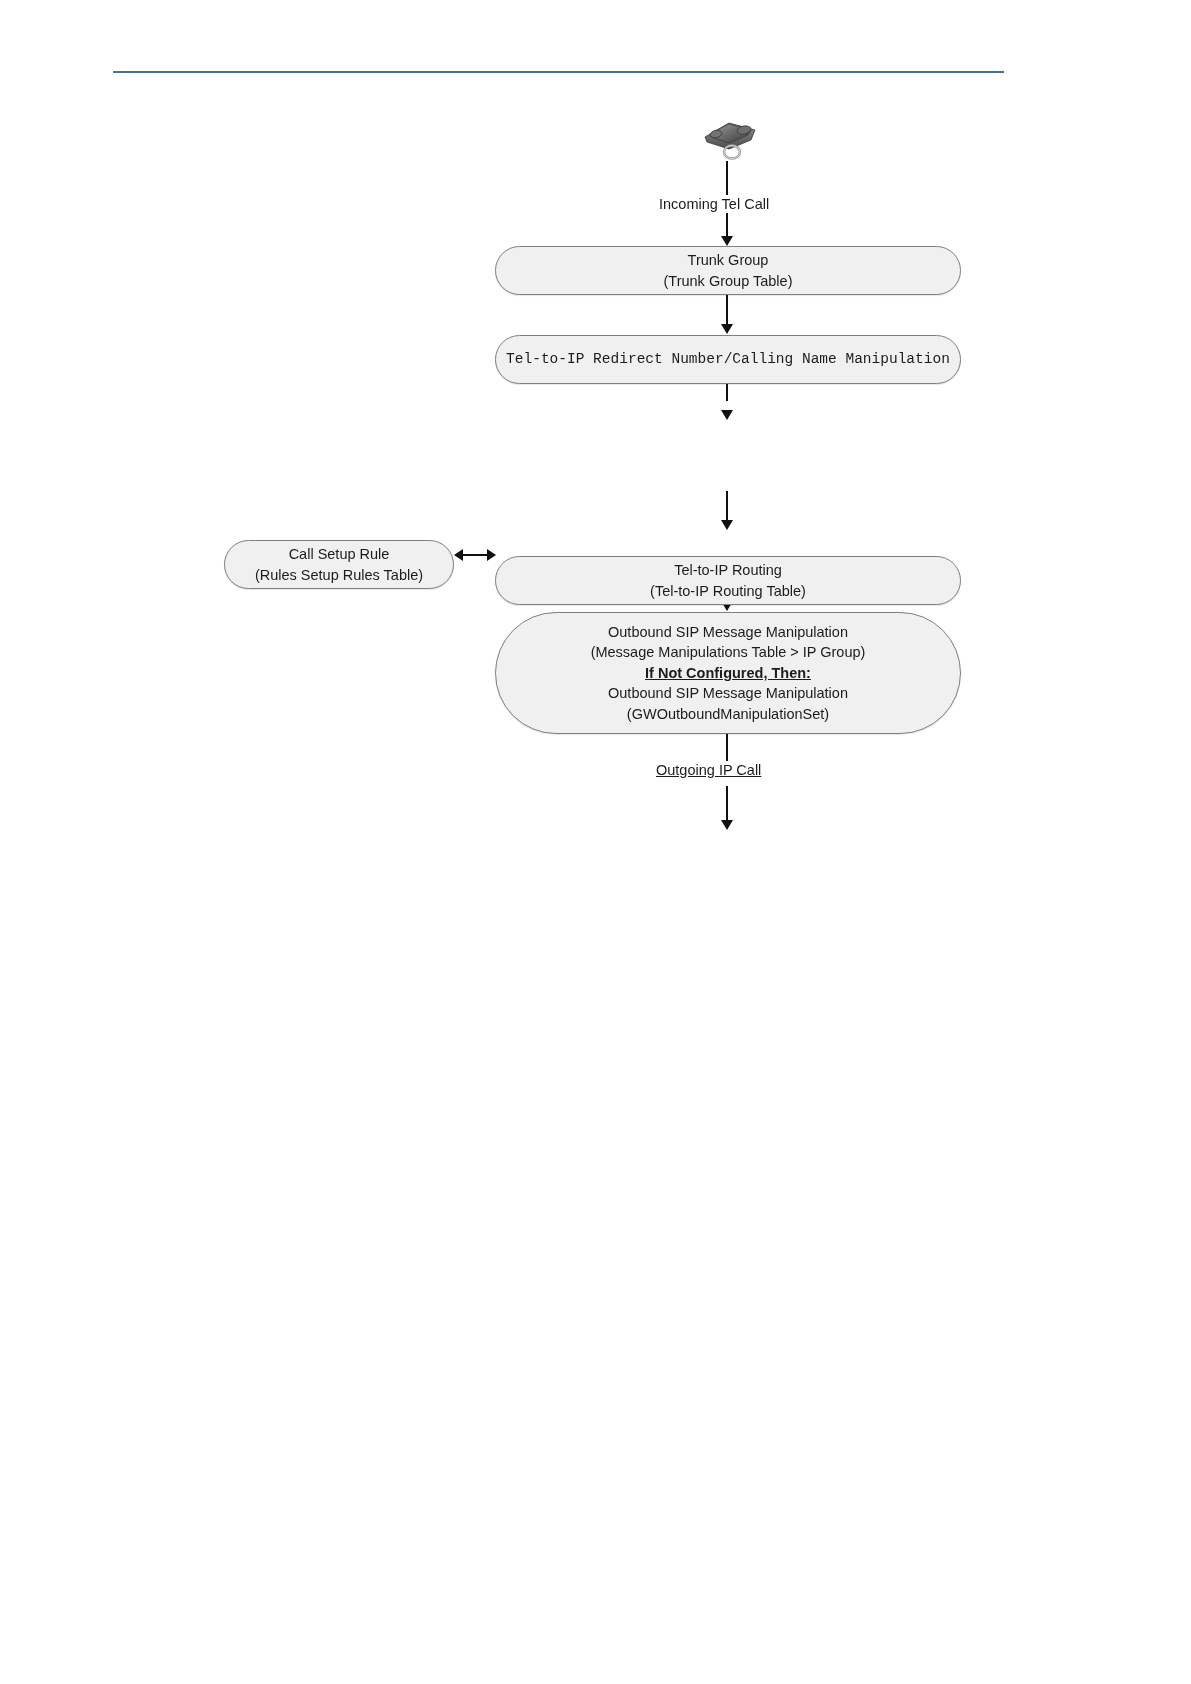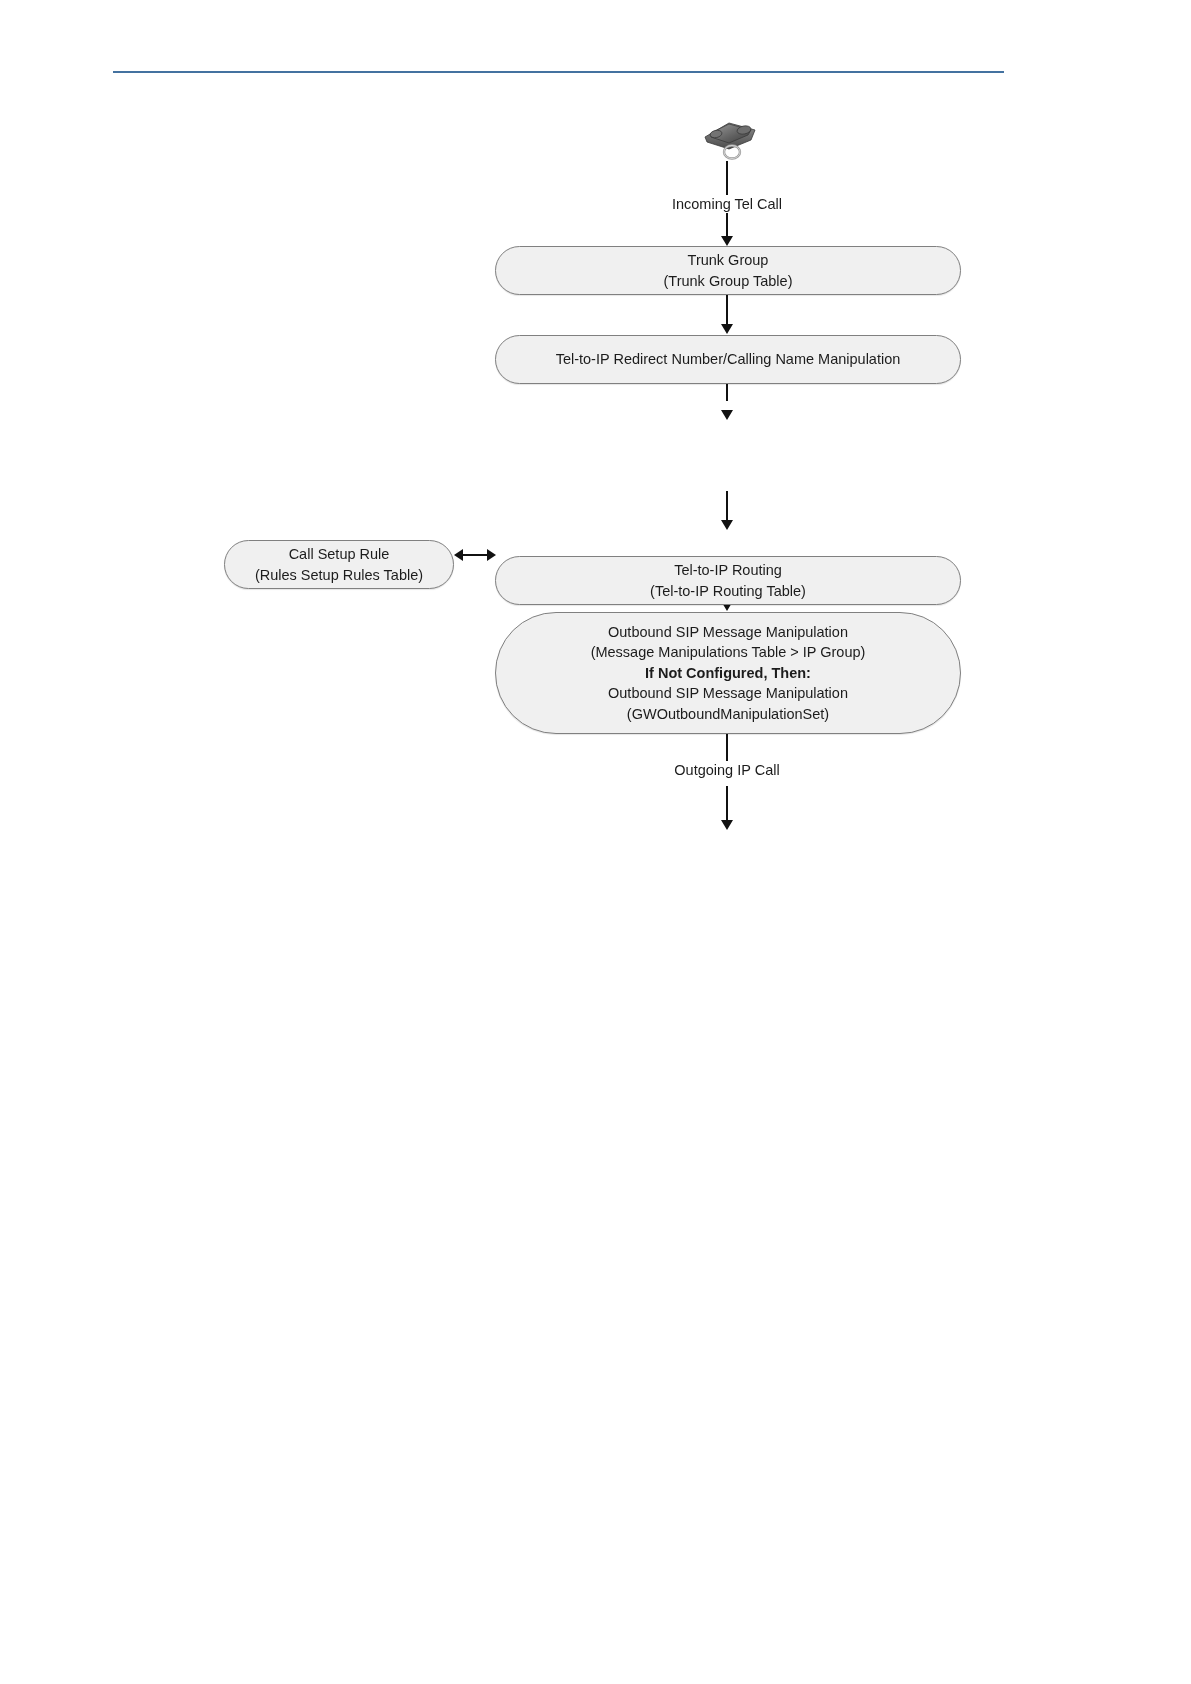--- a/index.html
+++ b/index.html
@@ -49,24 +49,24 @@
     justify-content: center;
     text-align: center;
     font-size: 14.5px;
     line-height: 20.5px;
     color: #1c1c1c;
     box-shadow: 0 1px 1px rgba(0,0,0,0.10);
     padding: 4px 26px;
     z-index: 3;
   }
   .node .ln { display: block; white-space: nowrap; }
-  .node .ln.bold { font-weight: bold; }
+  .node .ln.bold { font-weight: bold; text-decoration: underline; }
 
   .node-trunk-group      { left: 495px; top: 246px; width: 466px; height: 49px; }
-  .node-redirect         { left: 495px; top: 335px; width: 466px; height: 49px; }
+  .node-redirect         { left: 495px; top: 335px; width: 466px; height: 49px; font-family: Liberation Mono, monospace; }
   .node-destsrc          { left: 495px; top: 421px; width: 466px; height: 70px; }
   .node-routing          { left: 495px; top: 556px; width: 466px; height: 49px; }
   .node-outbound         { left: 495px; top: 612px; width: 466px; height: 122px; }
   .node-callsetup        { left: 224px; top: 540px; width: 230px; height: 49px; }
 
   
   .vline {
     position: absolute;
     width: 2px;
     background: #111111;
@@ -103,21 +103,21 @@
     z-index: 1;
   }
 
   
   .edge-label {
     position: absolute;
     font-size: 14.5px;
     line-height: 18px;
     color: #1c1c1c;
     background: #ffffff;
-    text-align: center;
+    text-align: left;
     white-space: nowrap;
     padding: 0 8px;
     z-index: 4;
   }
 
   
   .phone-icon {
     position: absolute;
     left: 699px;
     top: 113px;
@@ -202,17 +202,17 @@
 
   <div class="node node-outbound">
     <span class="ln">Outbound SIP Message Manipulation</span>
     <span class="ln">(Message Manipulations Table &gt; IP Group)</span>
     <span class="ln bold">If Not Configured, Then:</span>
     <span class="ln">Outbound SIP Message Manipulation</span>
     <span class="ln">(GWOutboundManipulationSet)</span>
   </div>
 
   <div class="vline" style="left:726px; top:734px; height:28px;"></div>
-  <div class="edge-label" style="left:648px; top:761px; width:158px;">Outgoing IP Call</div>
+  <div class="edge-label" style="left:648px; top:761px; width:158px;text-decoration:underline;">Outgoing IP Call</div>
   <div class="vline" style="left:726px; top:786px; height:36px;"></div>
   <div class="arrowhead-down" style="left:721px; top:820px;"></div>
 
 </div>
 
 </body></html>

